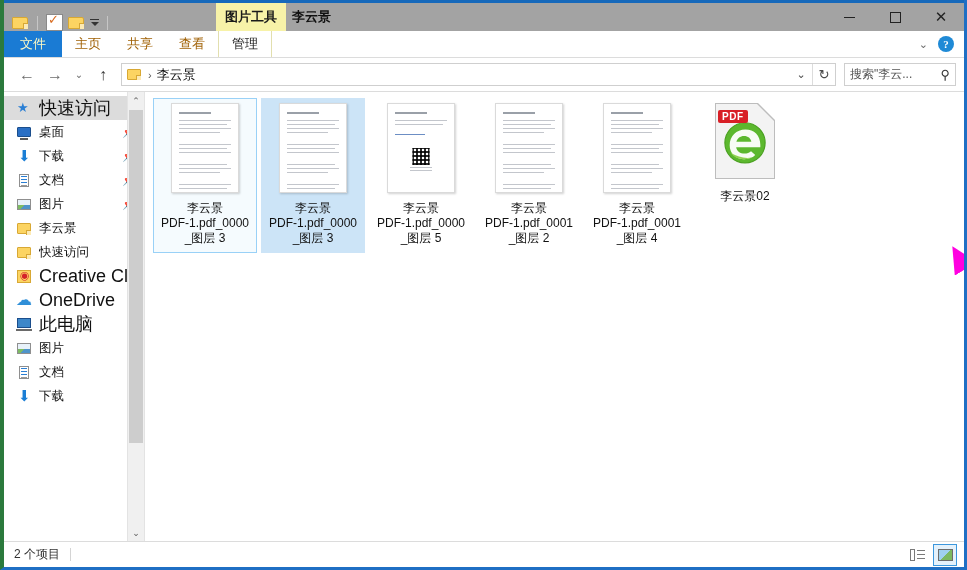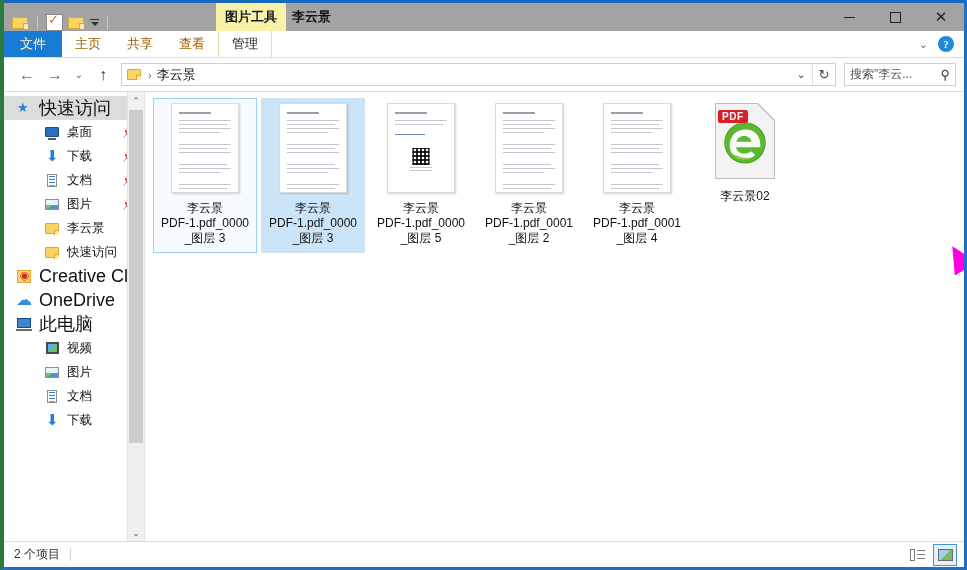--- a/index.html
+++ b/index.html
@@ -263,21 +263,21 @@
     height: 24px;
     display: flex;
     align-items: center;
     padding-left: 20px;
     font-size: 12.5px;
     color: #111;
     position: relative;
     white-space: nowrap;
   }
   .nav-item.root { padding-left: 12px; font-size: 18px; }
-  .nav-item.child { padding-left: 40px; }
+  .nav-item.child { padding-left: 12px; }
   .nav-item.sel { background: #dcdcdc; }
   .nav-icon {
     width: 17px; height: 15px; margin-right: 6px;
     flex: none; position: relative;
   }
   .nav-label { overflow:hidden; }
   .pin {
     position: absolute; right: 8px; top: 50%;
     transform: translateY(-50%);
     color: #9a9a9a; font-size: 11px;
@@ -657,24 +657,20 @@
             <span class="nav-icon ic-cc"></span>
             <span class="nav-label">Creative Cloud F</span>
           </div>
           <div class="nav-item root">
             <span class="nav-icon ic-cloud"></span>
             <span class="nav-label">OneDrive</span>
           </div>
           <div class="nav-item root">
             <span class="nav-icon ic-pc"></span>
             <span class="nav-label">此电脑</span>
-          </div>
-          <div class="nav-item child">
-            <span class="nav-icon ic-video"></span>
-            <span class="nav-label">视频</span>
           </div>
           <div class="nav-item child">
             <span class="nav-icon ic-pic"></span>
             <span class="nav-label">图片</span>
           </div>
           <div class="nav-item child">
             <span class="nav-icon ic-doc"></span>
             <span class="nav-label">文档</span>
           </div>
           <div class="nav-item child">

